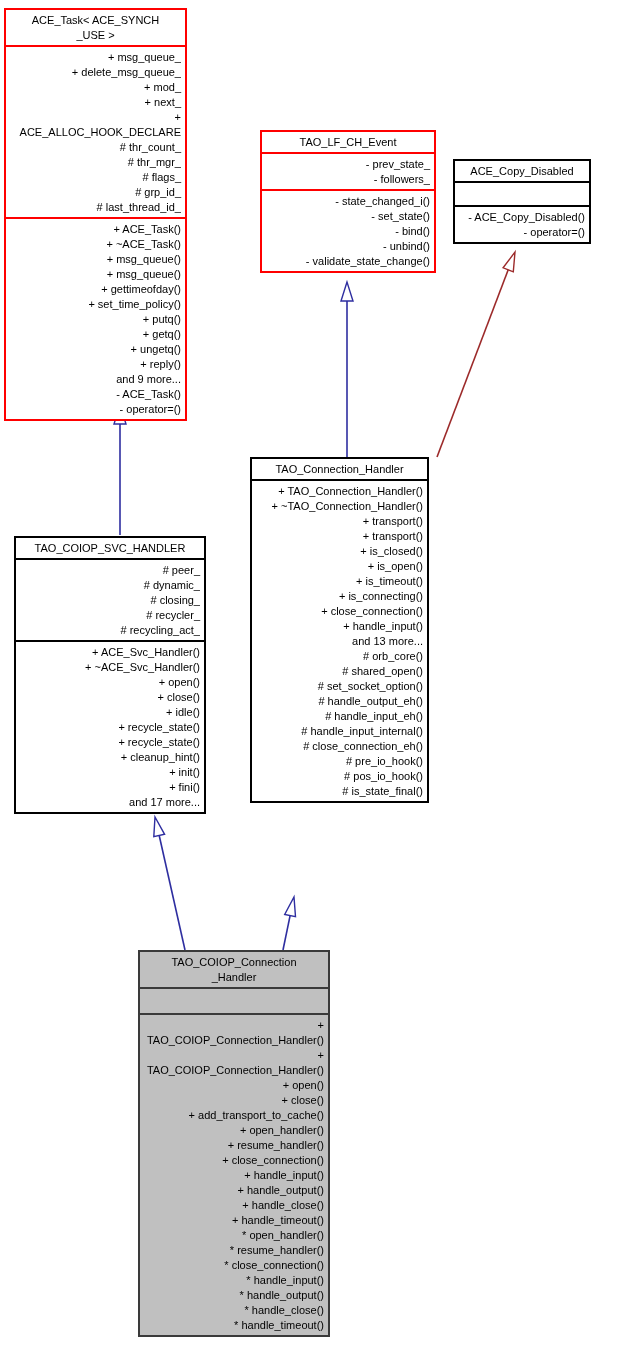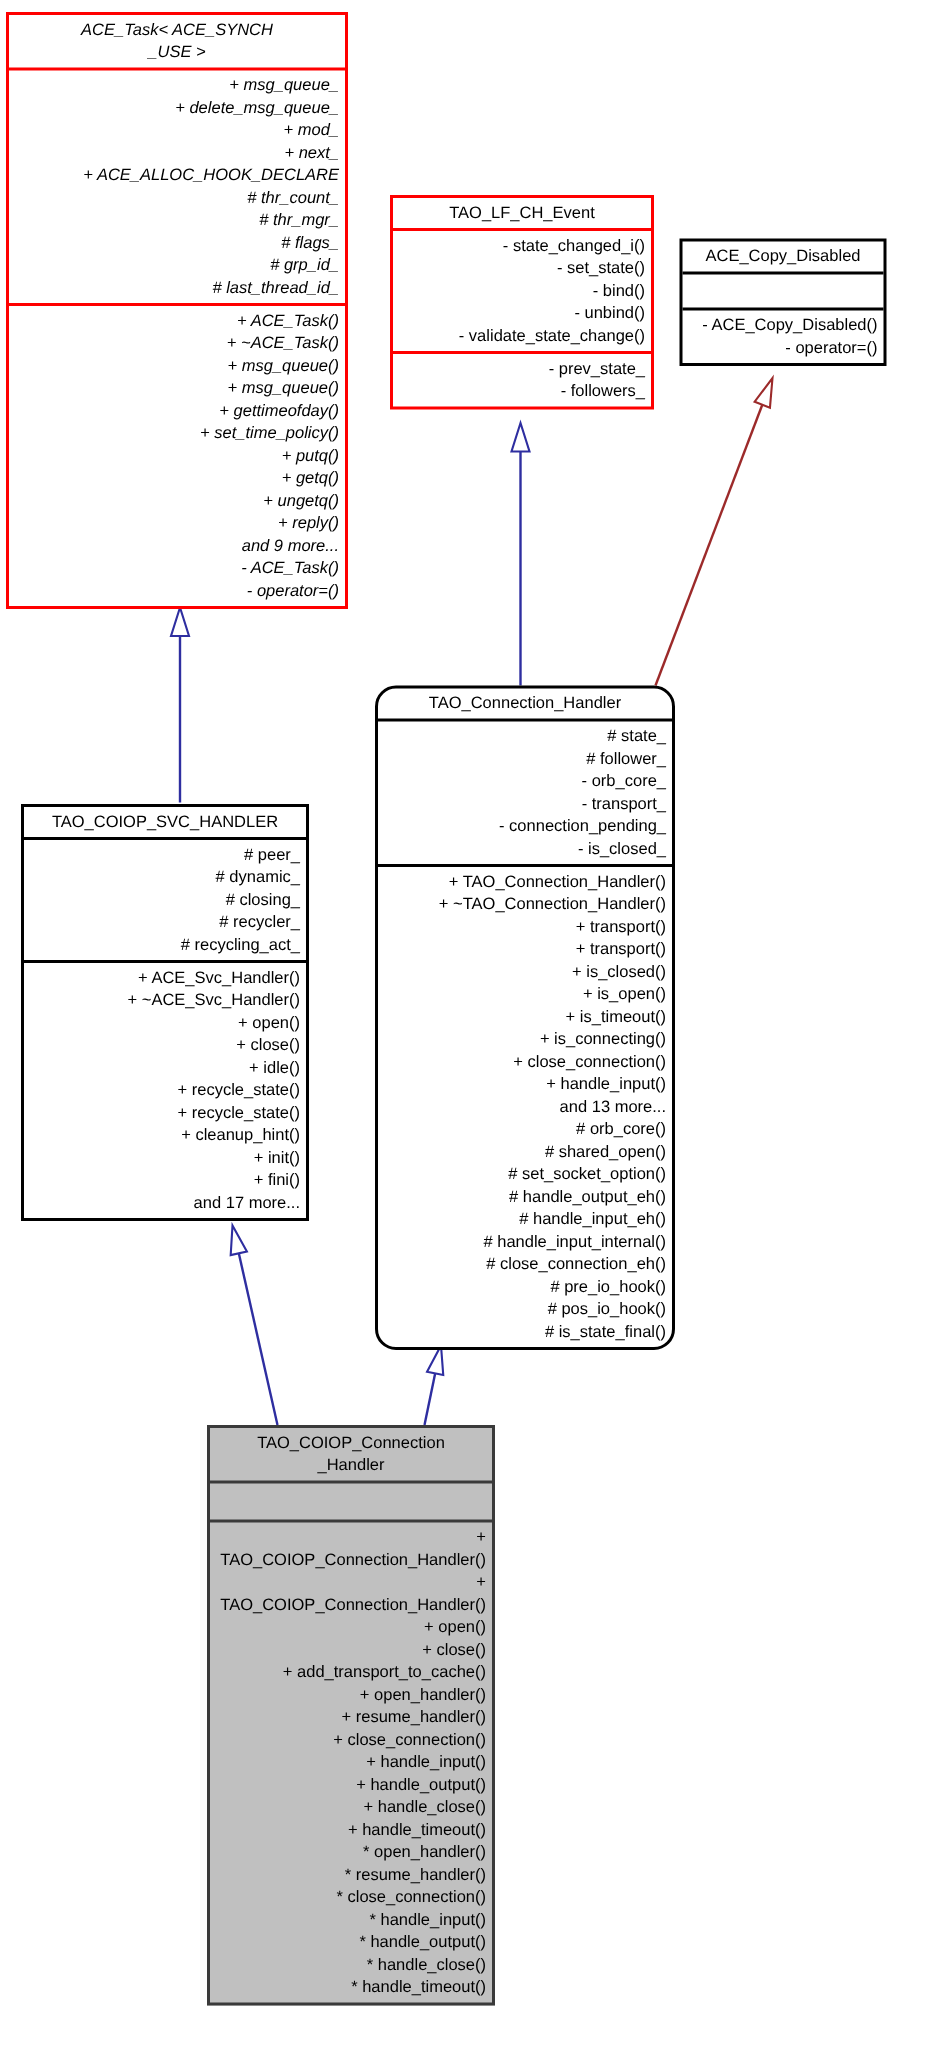--- a/index.html
+++ b/index.html
@@ -72,21 +72,21 @@
     <line class="edge-private" x1="437" y1="457" x2="508.2" y2="269.8"></line>
     <polygon class="edge-private-head" points="515,252 513.3,271.8 503.1,267.8"></polygon>
 
     <line class="edge-public" x1="185" y1="950" x2="159.2" y2="835.5"></line>
     <polygon class="edge-public-head" points="155,817 164.6,834.3 153.8,836.7"></polygon>
 
     <line class="edge-public" x1="283" y1="950" x2="290.1" y2="915.6"></line>
     <polygon class="edge-public-head" points="294,897 295.5,916.7 284.7,914.5"></polygon>
   </svg>
 
-  <div class="class-box red" style="left:4px; top:8px; width:228px;font-style:italic;">
+  <div class="class-box red" style="left:4px; top:8px; width:183px;">
     <div class="box-title">ACE_Task&lt; ACE_SYNCH
 _USE &gt;</div>
     <div class="box-section">
         <div class="member">+ msg_queue_</div>
         <div class="member">+ delete_msg_queue_</div>
         <div class="member">+ mod_</div>
         <div class="member">+ next_</div>
         <div class="member">+ ACE_ALLOC_HOOK_DECLARE</div>
         <div class="member"># thr_count_</div>
         <div class="member"># thr_mgr_</div>
@@ -107,51 +107,43 @@
         <div class="member">+ reply()</div>
         <div class="member">and 9 more...</div>
         <div class="member">- ACE_Task()</div>
         <div class="member">- operator=()</div>
       </div>
   </div>
 
   <div class="class-box red" style="left:260px; top:130px; width:176px;">
     <div class="box-title">TAO_LF_CH_Event</div>
     <div class="box-section">
+        <div class="member">- prev_state_</div>
+        <div class="member">- followers_</div>
+      </div>
+    <div class="box-section">
         <div class="member">- state_changed_i()</div>
         <div class="member">- set_state()</div>
         <div class="member">- bind()</div>
         <div class="member">- unbind()</div>
         <div class="member">- validate_state_change()</div>
       </div>
-    <div class="box-section">
-        <div class="member">- prev_state_</div>
-        <div class="member">- followers_</div>
-      </div>
   </div>
 
   <div class="class-box" style="left:453px; top:159px; width:138px;">
     <div class="box-title">ACE_Copy_Disabled</div>
     <div class="box-section" style="min-height:17px;"></div>
     <div class="box-section">
         <div class="member">- ACE_Copy_Disabled()</div>
         <div class="member">- operator=()</div>
       </div>
   </div>
 
-  <div class="class-box" style="left:250px; top:457px; width:200px;border-radius:14px;">
+  <div class="class-box" style="left:250px; top:457px; width:179px;">
     <div class="box-title">TAO_Connection_Handler</div>
-    <div class="box-section">
-        <div class="member"># state_</div>
-        <div class="member"># follower_</div>
-        <div class="member">- orb_core_</div>
-        <div class="member">- transport_</div>
-        <div class="member">- connection_pending_</div>
-        <div class="member">- is_closed_</div>
-      </div>
     <div class="box-section">
         <div class="member">+ TAO_Connection_Handler()</div>
         <div class="member">+ ~TAO_Connection_Handler()</div>
         <div class="member">+ transport()</div>
         <div class="member">+ transport()</div>
         <div class="member">+ is_closed()</div>
         <div class="member">+ is_open()</div>
         <div class="member">+ is_timeout()</div>
         <div class="member">+ is_connecting()</div>
         <div class="member">+ close_connection()</div>

